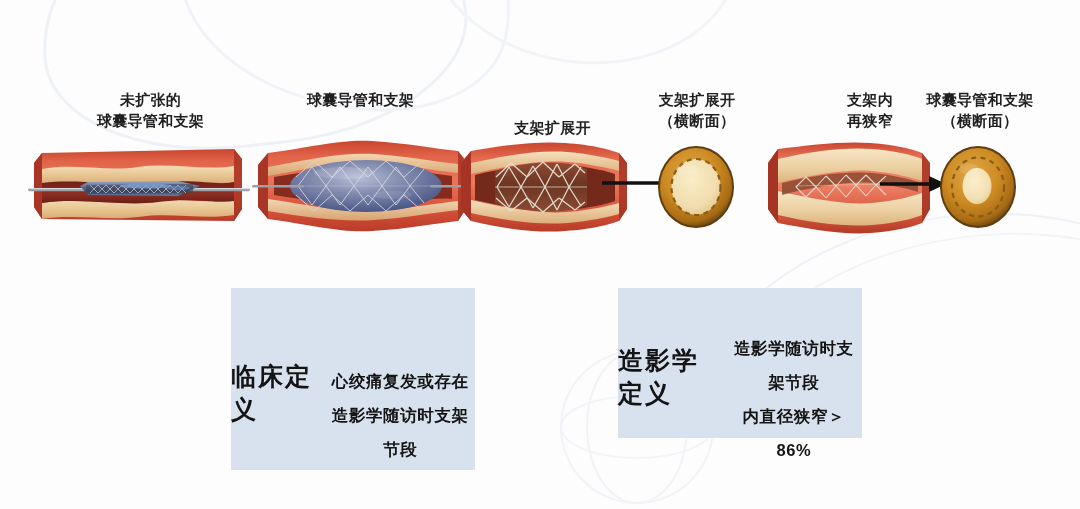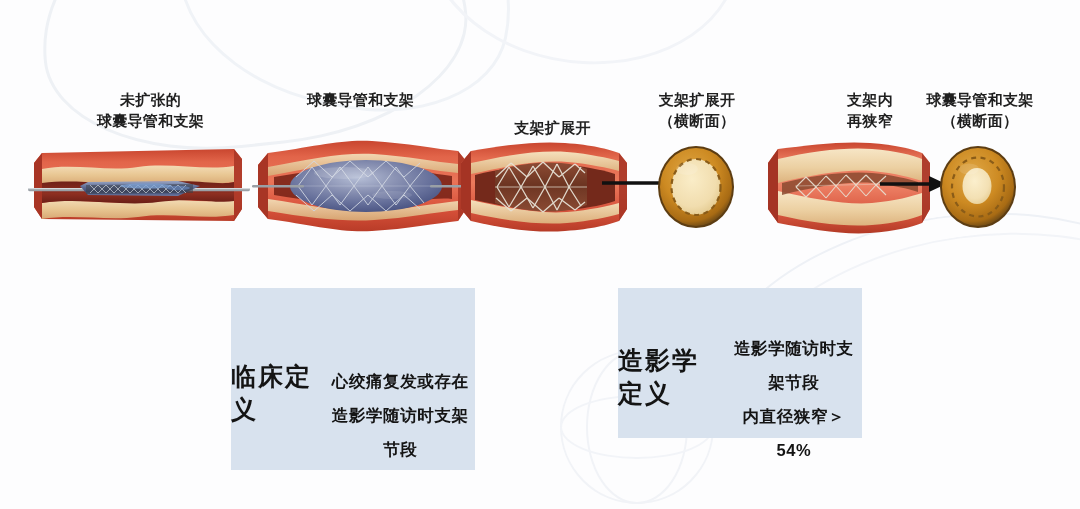--- a/index.html
+++ b/index.html
@@ -422,15 +422,15 @@
   <div class="body">
     <span>心绞痛复发或存在</span>
     <span>造影学随访时支架节段</span>
   </div>
 </div>
 
 <div class="defbox" style="left:618px; top:288px; width:244px; height:150px;">
   <div class="title">造影学定义</div>
   <div class="body">
     <span>造影学随访时支架节段</span>
-    <span>内直径狭窄＞54%</span>
+    <span>内直径狭窄＞86%</span>
   </div>
 </div>
 
 </body></html>

